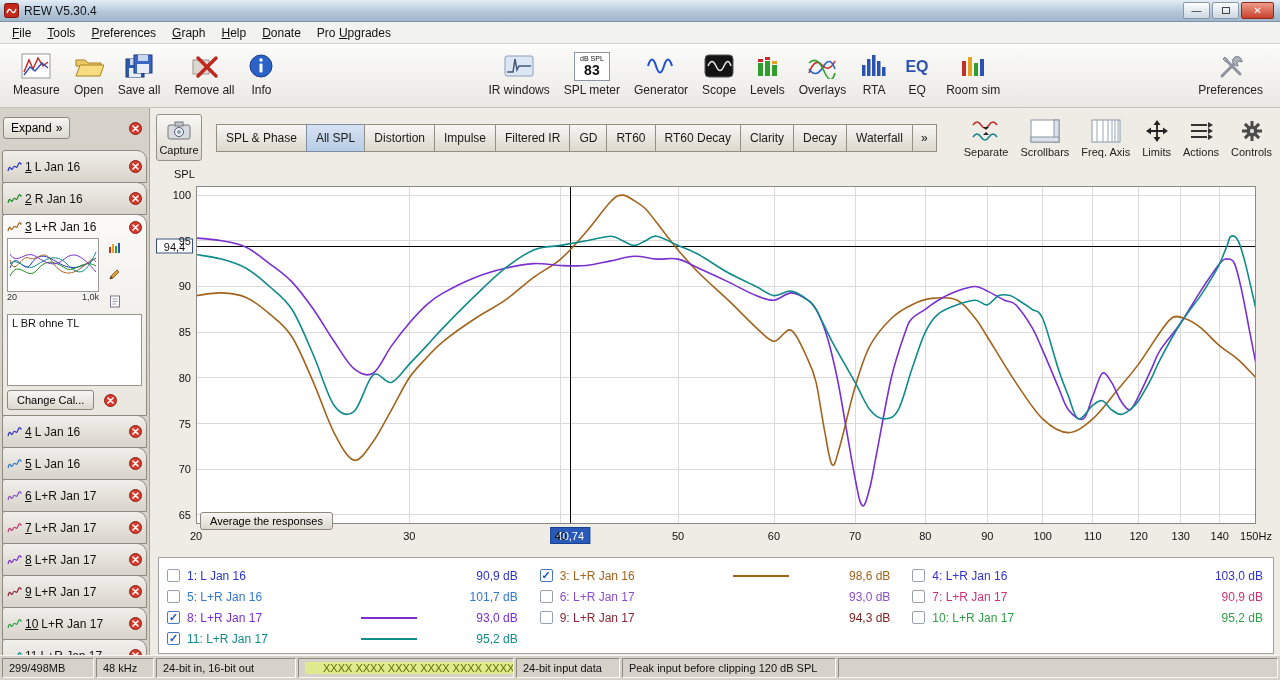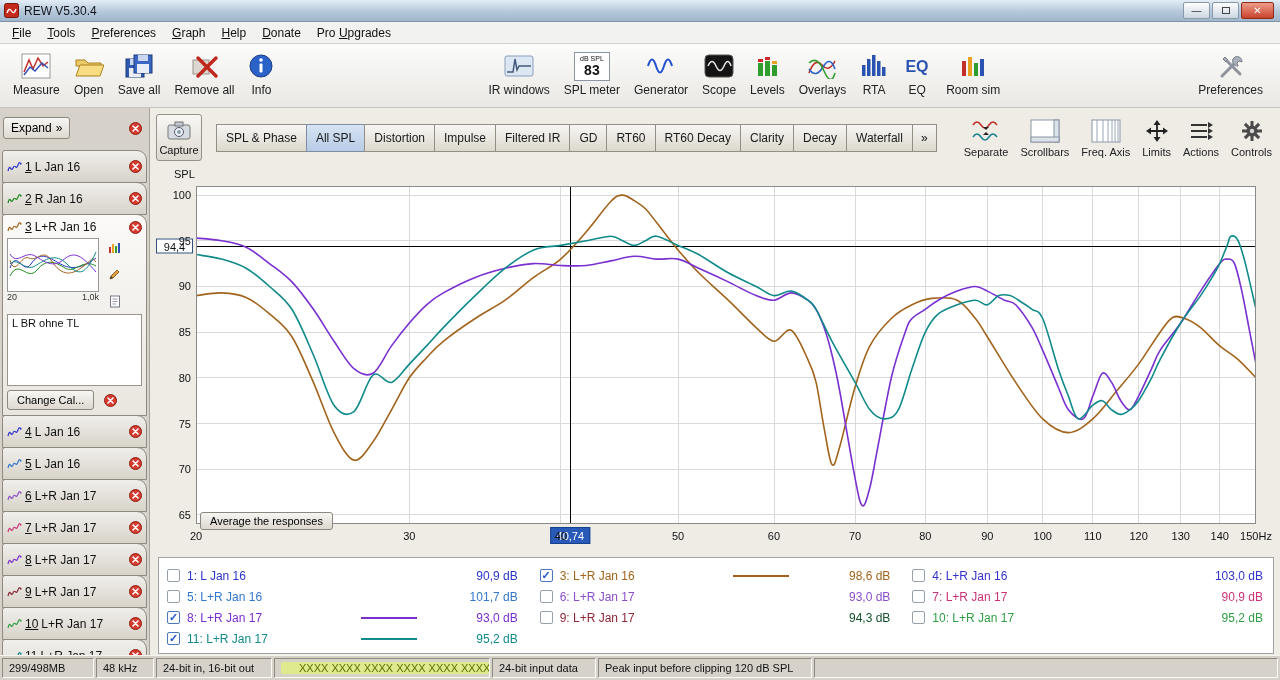--- a/index.html
+++ b/index.html
@@ -703,21 +703,21 @@
             <span class="lg-name" style="color: rgb(122, 47, 208);">8: L+R Jan 17</span>
             <span class="lg-mid">
               <span class="lg-line" style="background: rgb(122, 47, 208);"></span>
             </span>
             <span class="lg-val" style="color: rgb(122, 47, 208);">93,0 dB</span>
           </div>
           <div class="lg-cell">
             <span class="cb"></span>
             <span class="lg-name" style="color: rgb(139, 38, 53);">9: L+R Jan 17</span>
             <span class="lg-mid"></span>
-            <span class="lg-val" style="color: #14532d; text-align: right;">94,3 dB</span>
+            <span class="lg-val" style="color: #7f1d1d; text-align: right;">94,3 dB</span>
           </div>
           <div class="lg-cell">
             <span class="cb"></span>
             <span class="lg-name" style="color: rgb(47, 158, 68);">10: L+R Jan 17</span>
             <span class="lg-mid"></span>
             <span class="lg-val" style="color: rgb(47, 158, 68);">95,2 dB</span>
           </div>
           <div class="lg-cell">
             <span class="cb on">✓</span>
             <span class="lg-name" style="color: rgb(16, 138, 138);">11: L+R Jan 17</span>
@@ -727,21 +727,21 @@
             <span class="lg-val" style="color: rgb(16, 138, 138);">95,2 dB</span>
           </div>
         </div>
     </div>
 
   </div>
 
   <div class="statusbar">
     <div class="sb-seg" style="width:92px">299/498MB</div>
     <div class="sb-seg" style="width:58px">48 kHz</div>
-    <div class="sb-seg" style="width:116px">24-bit in, 16-bit out</div>
+    <div class="sb-seg" style="width:140px">24-bit in, 16-bit out</div>
     <div class="sb-seg" style="width:216px">
       <span class="bits-x">XXXX XXXX XXXX XXXX XXXX XXXX</span>
       <span class="bits-zero">0000 0000</span>
     </div>
     <div class="sb-seg" style="width:104px">24-bit input data</div>
     <div class="sb-seg" style="width:214px">Peak input before clipping 120 dB SPL</div>
     <div class="sb-seg sb-fill"></div>
   </div>
 
 </div>

